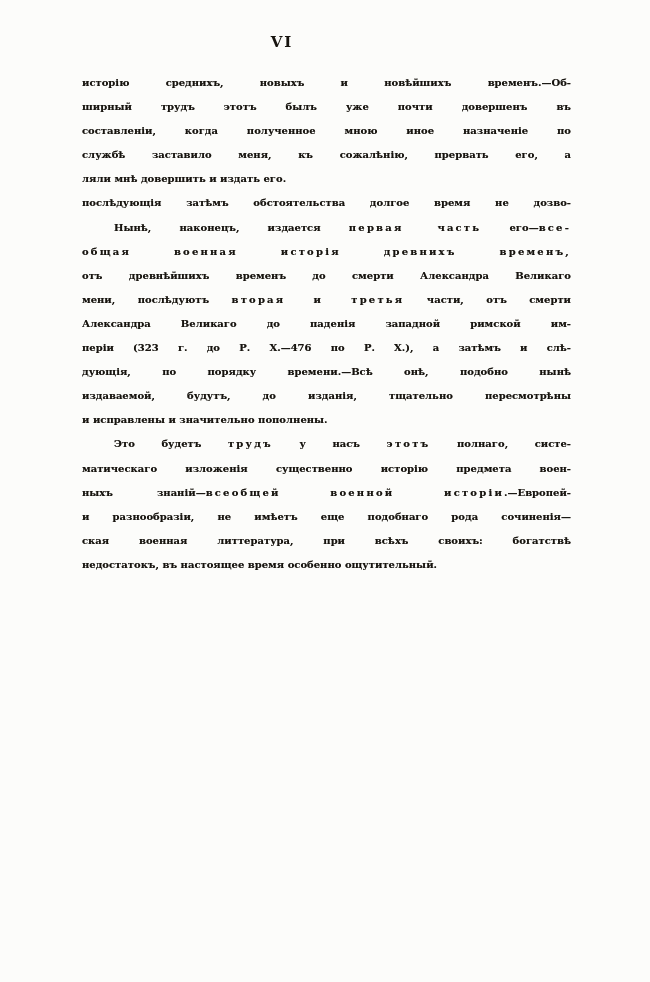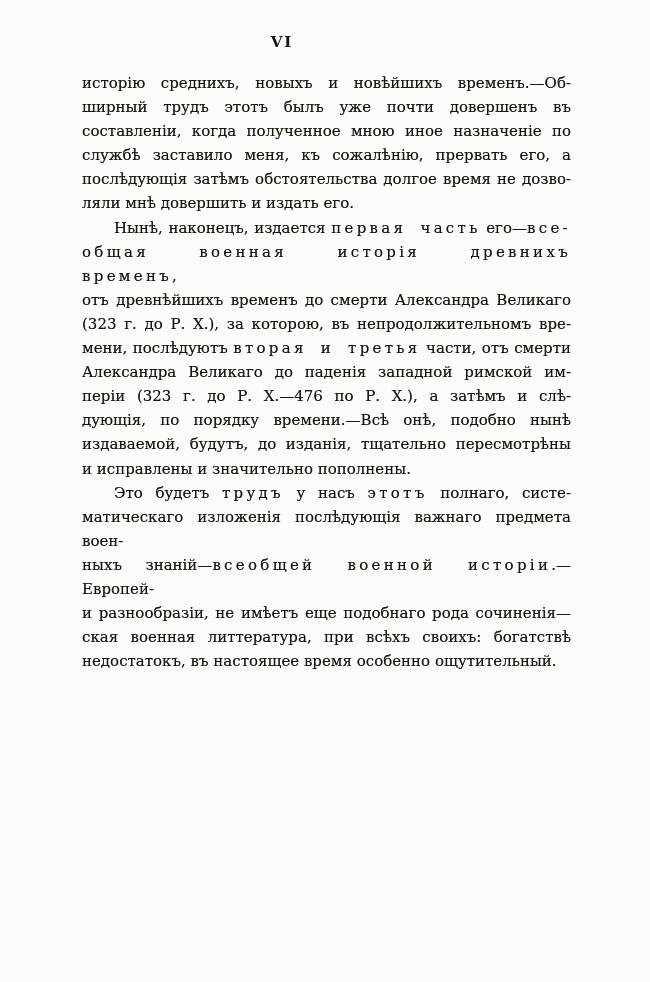--- a/index.html
+++ b/index.html
@@ -26,23 +26,23 @@
     font-size:15px;
     font-weight:bold;
     letter-spacing:2px;
   }
   .text{
     position:absolute;
     left:82px;top:71px;
     width:489px;
   }
   .ln{
-    font-size:15px;
+    font-size:10px;
     line-height:24.1px;
-    font-weight:normal;
+    font-weight:bold;
     text-align:justify;
     text-align-last:justify;
     text-shadow:0 0 0.4px rgba(23,20,15,0.55);
     white-space:normal;
   }
   .ln.last{
     text-align-last:left;
   }
   .ln.ind{
     text-indent:32px;
@@ -60,48 +60,47 @@
 
   <div class="pagenum">VI</div>
 
   <div class="text">
 
     <div>
       <div class="ln">исторію среднихъ, новыхъ и новѣйшихъ временъ.—Об-</div>
       <div class="ln">ширный трудъ этотъ былъ уже почти довершенъ въ</div>
       <div class="ln">составленіи, когда полученное мною иное назначеніе по</div>
       <div class="ln">службѣ заставило меня, къ сожалѣнію, прервать его, а</div>
+      <div class="ln last">ляли мнѣ довершить и издать его.</div>
       <div class="ln">послѣдующія затѣмъ обстоятельства долгое время не дозво-</div>
-      <div class="ln last">ляли мнѣ довершить и издать его.</div>
     </div>
 
     <div>
       <div class="ln ind">
         <span>Нынѣ, наконецъ, издается </span><span class="spaced">первая часть</span><span> его—</span><span class="spaced">все-</span>
       </div>
       <div class="ln">
         <span class="spaced">общая военная исторія древнихъ временъ,</span>
       </div>
       <div class="ln">отъ древнѣйшихъ временъ до смерти Александра Великаго</div>
-      <div class="ln">(323 г. до Р. Х.), за которою, въ непродолжительномъ вре-</div>
       <div class="ln">
         <span>мени, послѣдуютъ </span><span class="spaced">вторая и третья</span><span> части, отъ смерти</span>
       </div>
       <div class="ln">Александра Великаго до паденія западной римской им-</div>
       <div class="ln">періи (323 г. до Р. Х.—476 по Р. Х.), а затѣмъ и слѣ-</div>
       <div class="ln">дующія, по порядку времени.—Всѣ онѣ, подобно нынѣ</div>
       <div class="ln">издаваемой, будутъ, до изданія, тщательно пересмотрѣны</div>
       <div class="ln last">и исправлены и значительно пополнены.</div>
     </div>
 
     <div>
       <div class="ln ind">
         <span>Это будетъ </span><span class="spaced">трудъ</span><span> у насъ </span><span class="spaced">этотъ</span><span> полнаго, систе-</span>
       </div>
-      <div class="ln">матическаго изложенія послѣдующія важнаго предмета воен-</div>
+      <div class="ln">матическаго изложенія существенно исторію предмета воен-</div>
       <div class="ln">
         <span>ныхъ знаній—</span><span class="spaced">всеобщей военной исторіи</span><span>.—Европей-</span>
       </div>
       <div class="ln">и разнообразіи, не имѣетъ еще подобнаго рода сочиненія—</div>
       <div class="ln">ская военная литтература, при всѣхъ своихъ: богатствѣ</div>
       <div class="ln last">недостатокъ, въ настоящее время особенно ощутительный.</div>
     </div>
 
   </div>
 </div>

